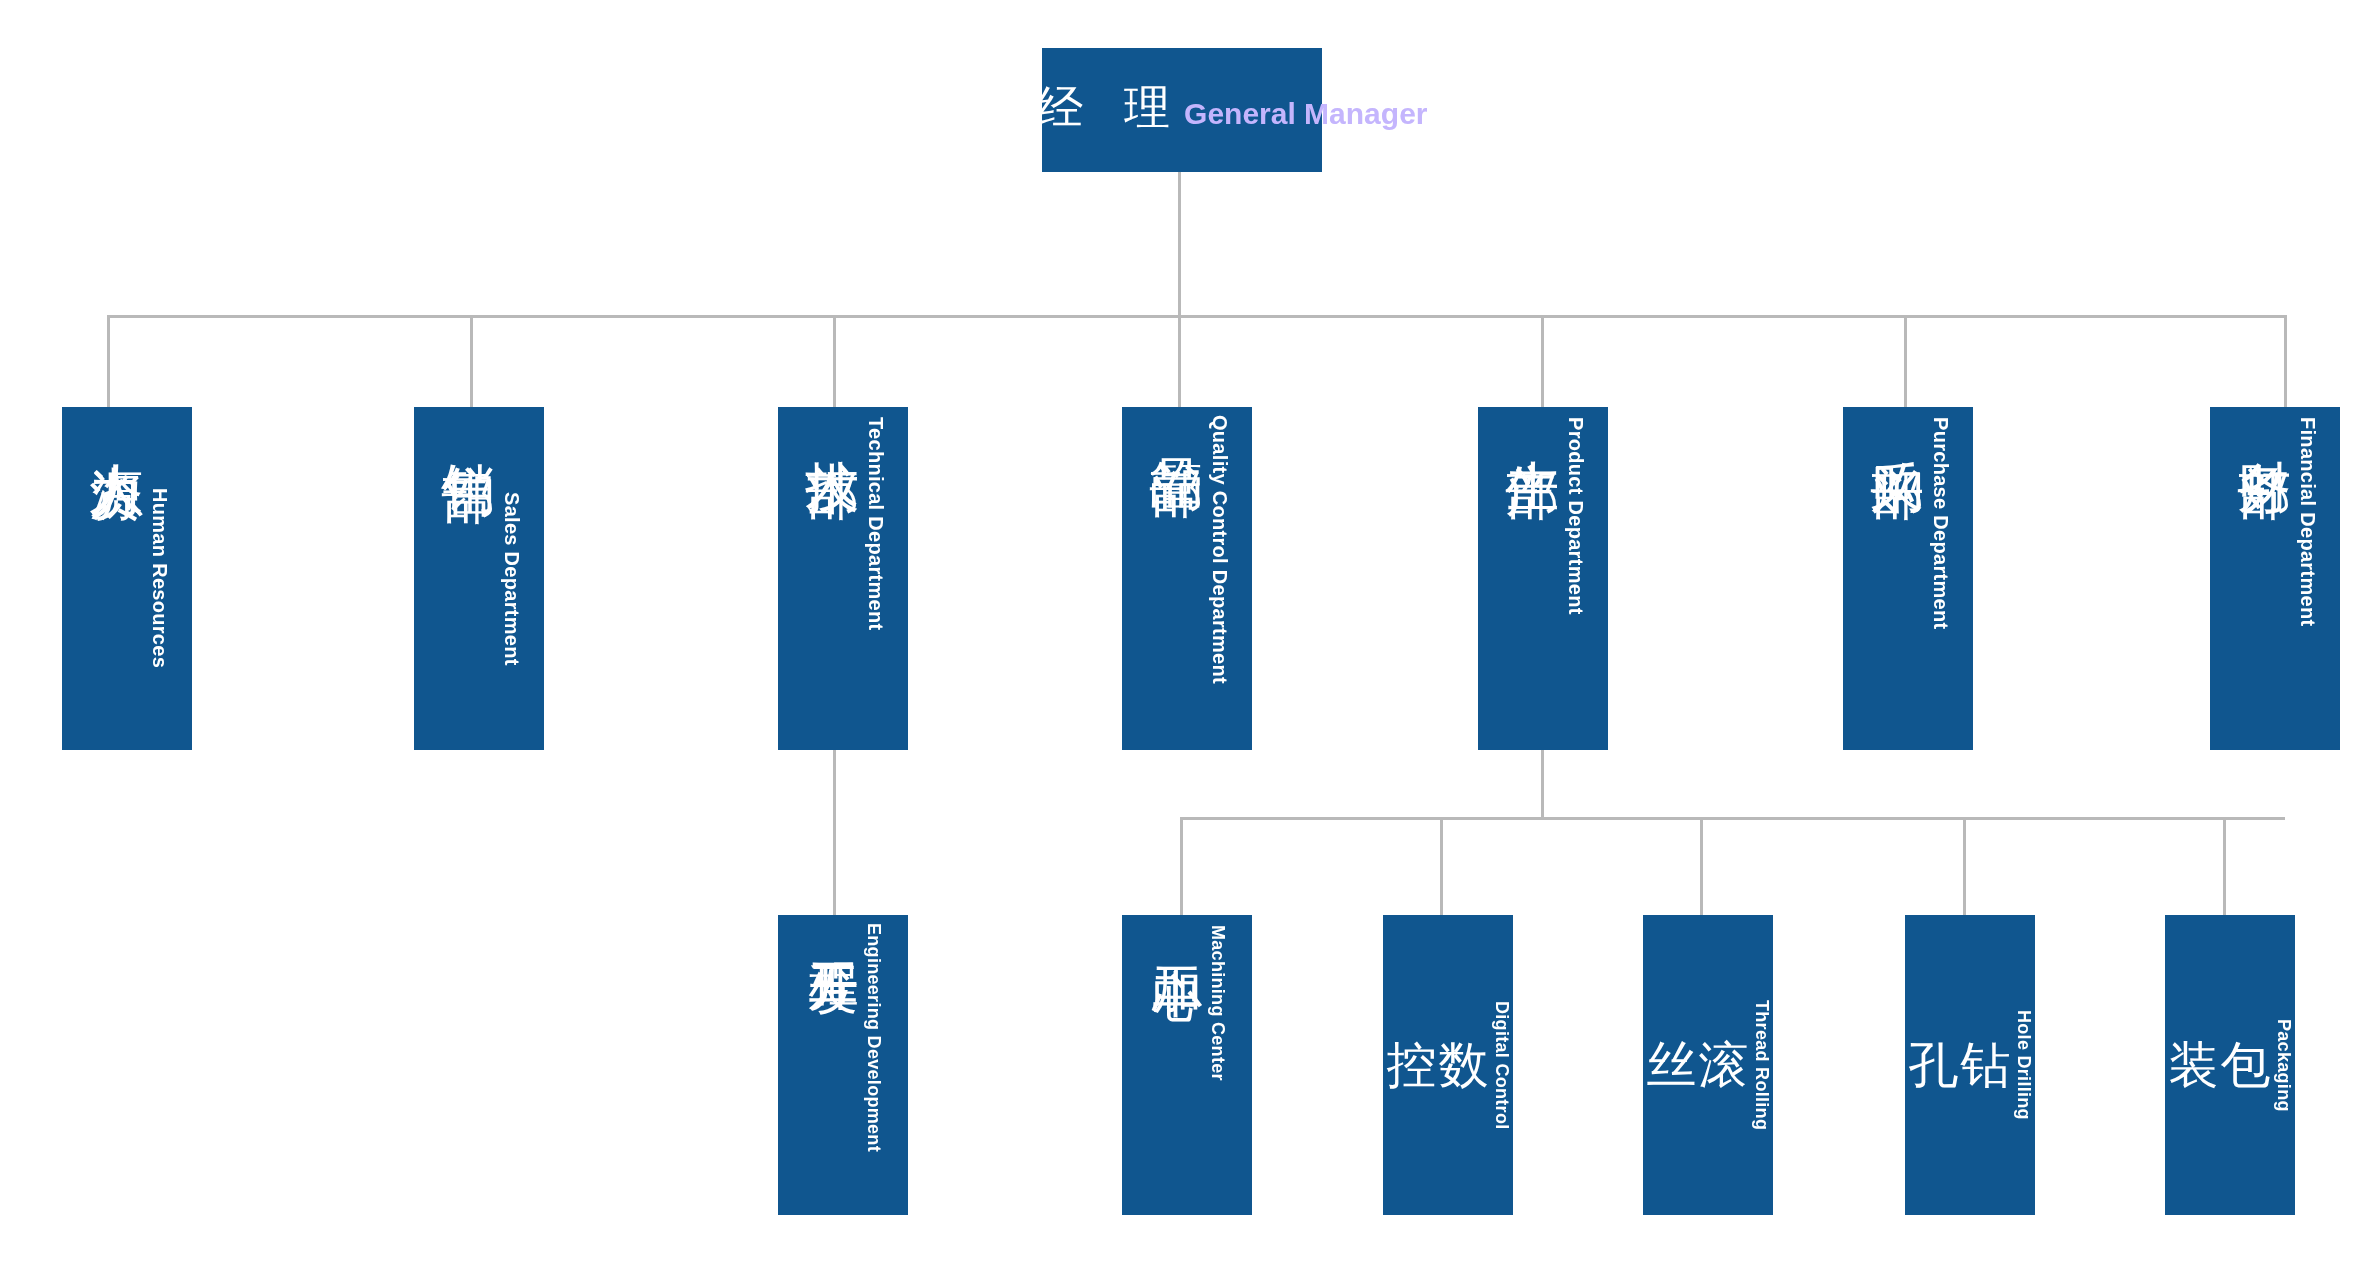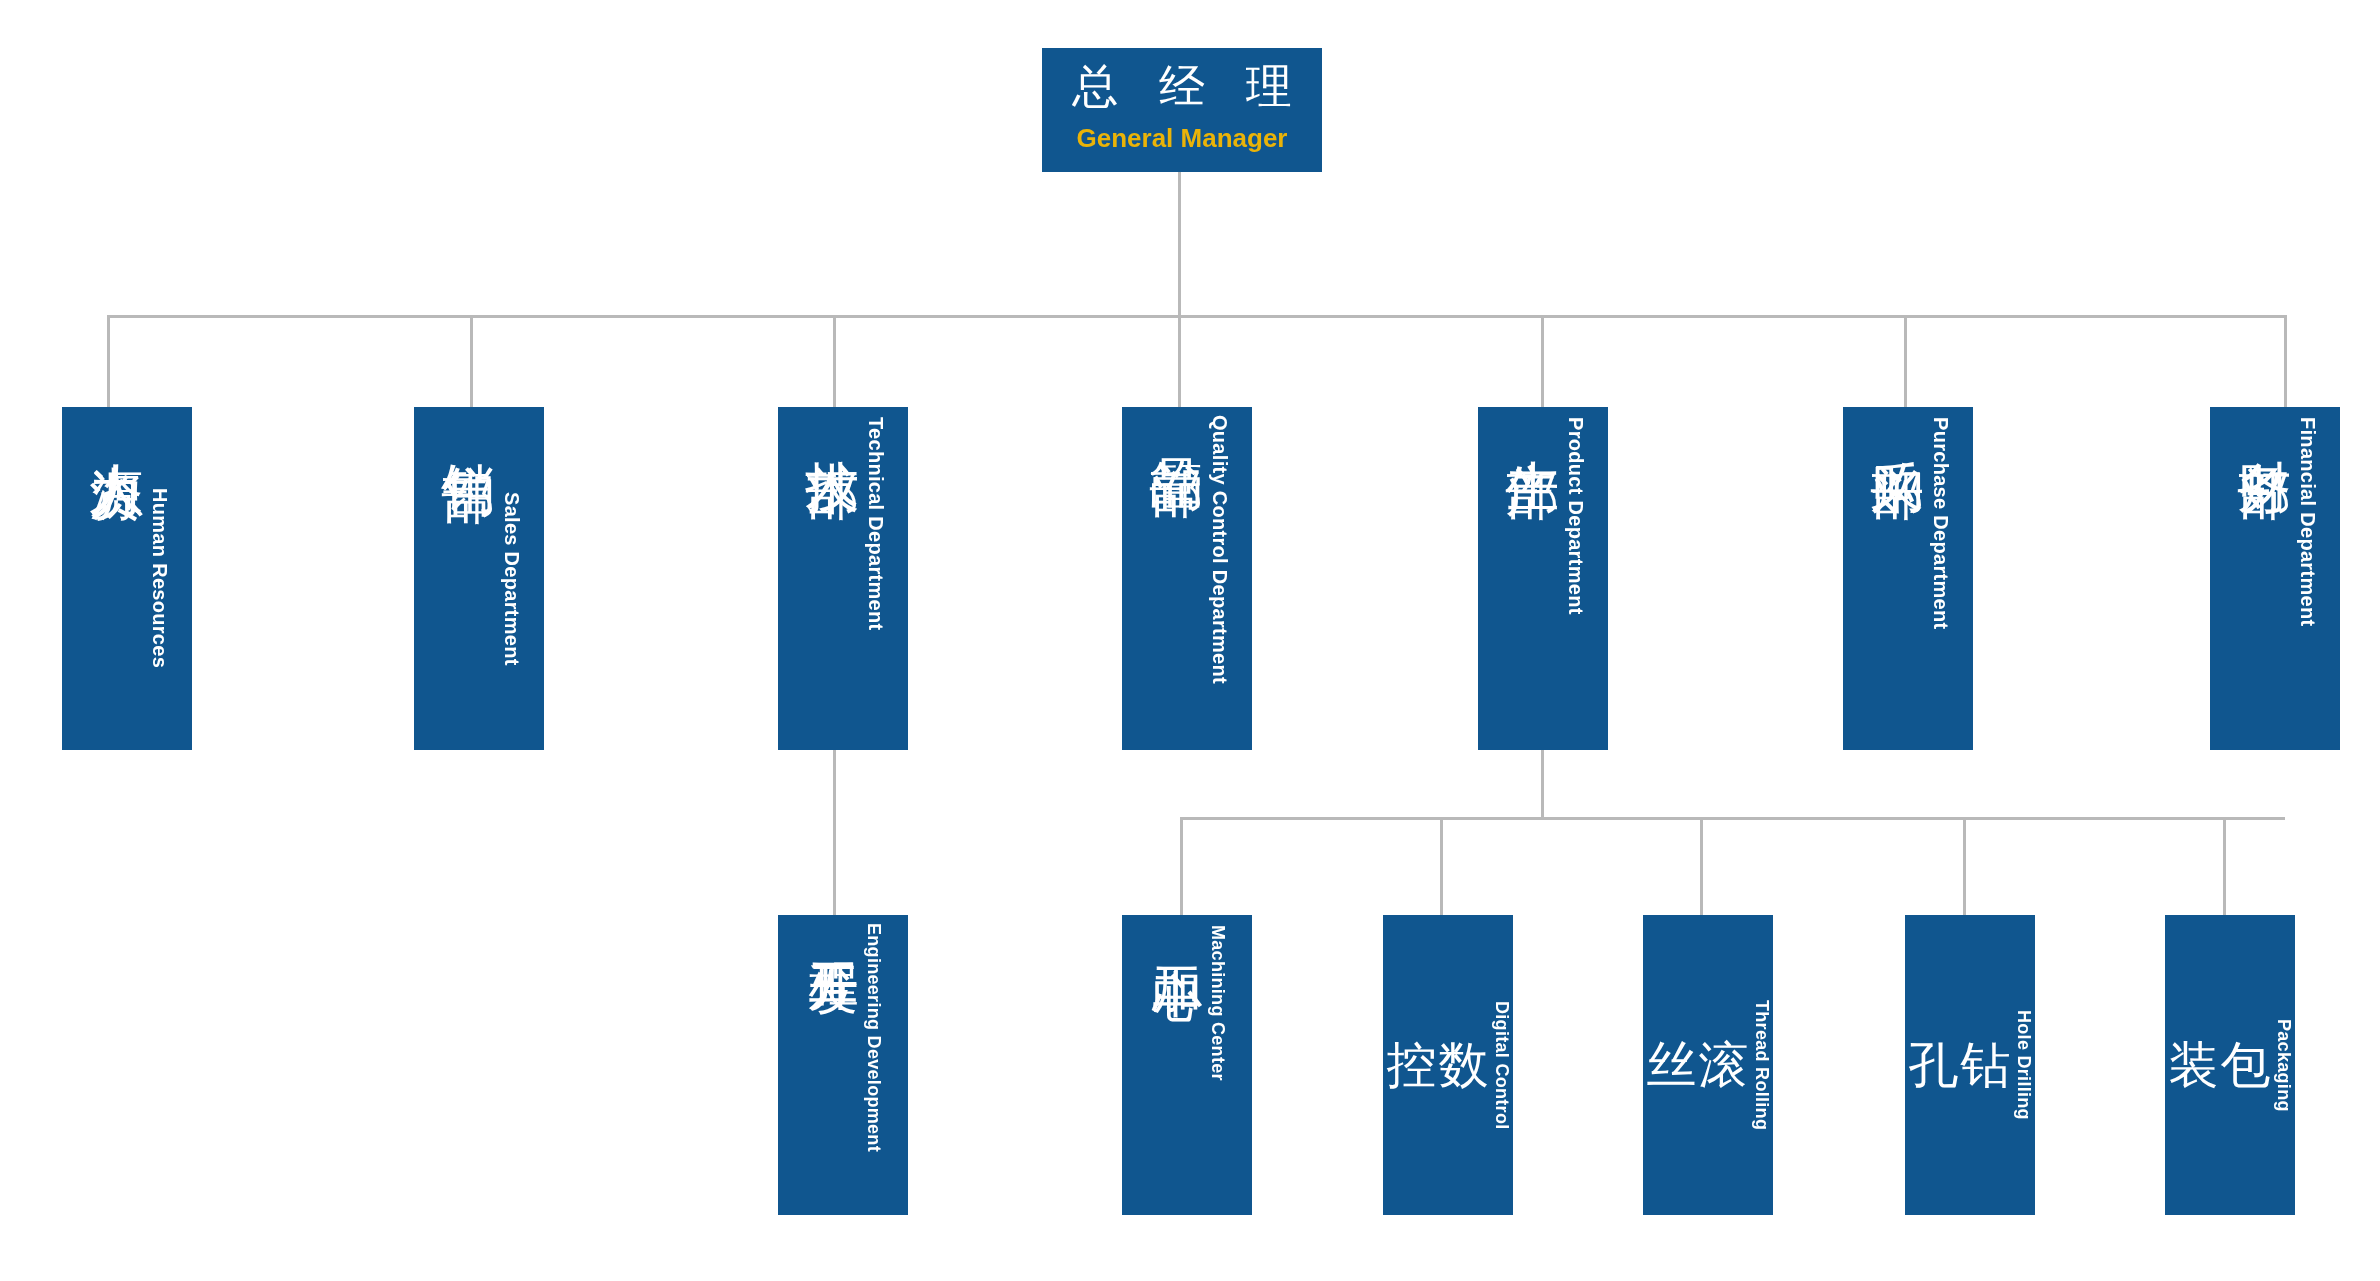--- a/index.html
+++ b/index.html
@@ -39,37 +39,37 @@
     position: absolute;
     background: #10568f;
     box-sizing: border-box;
     z-index: 3;
     box-shadow: 0 0 0 1px rgba(255,255,255,0.0);
   }
 
   
   .node-root {
     display: flex;
-    flex-direction: column;
+    flex-direction: row;
     align-items: center;
     justify-content: center;
     padding: 6px 10px 10px 10px;
   }
   .root-cn {
     color: #ffffff;
     font-size: 46px;
     line-height: 1.08;
     letter-spacing: 14px;
     text-indent: 14px;
     font-weight: 400;
     white-space: nowrap;
   }
   .root-en {
-    color: #eab308;
-    font-size: 26px;
+    color: #c4b5fd;
+    font-size: 30px;
     line-height: 1.15;
     font-weight: 700;
     white-space: nowrap;
     margin-top: 12px;
   }
 
   
   .node-dept {
     display: flex;
     flex-direction: row;

